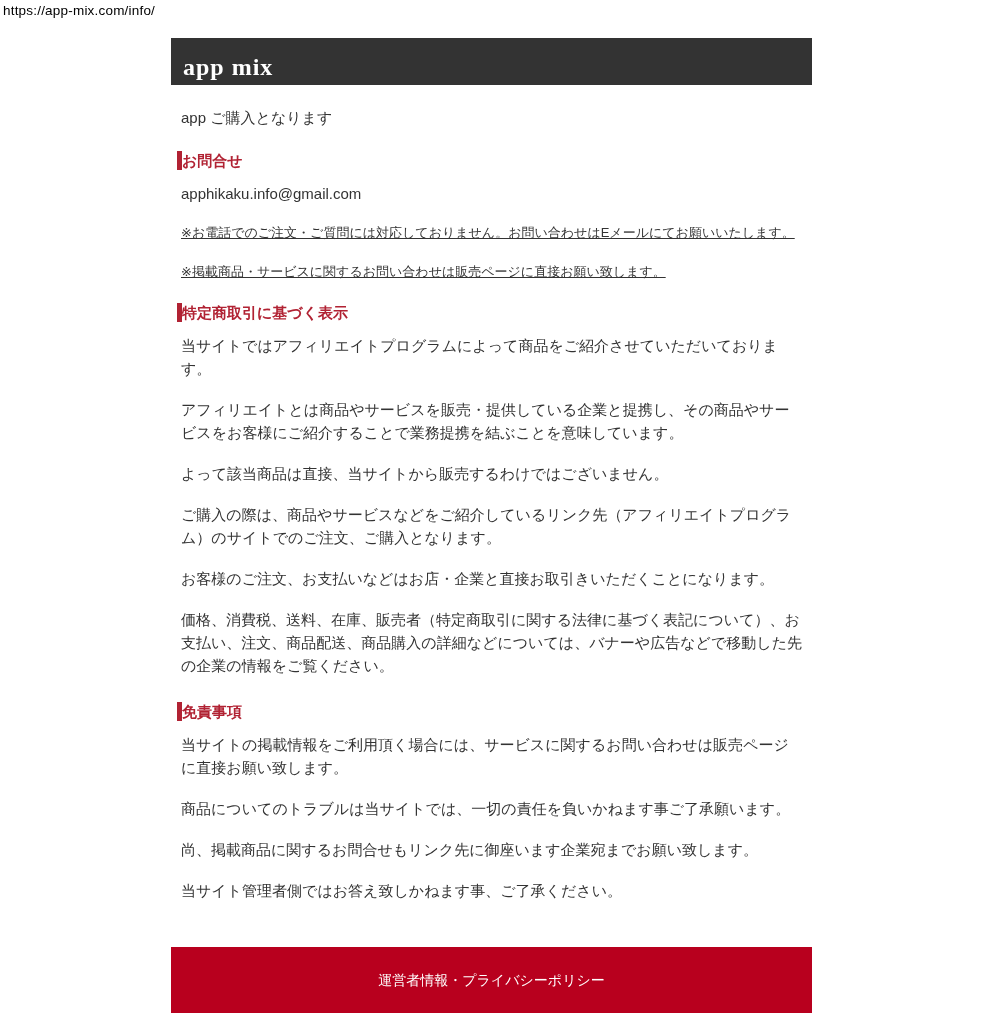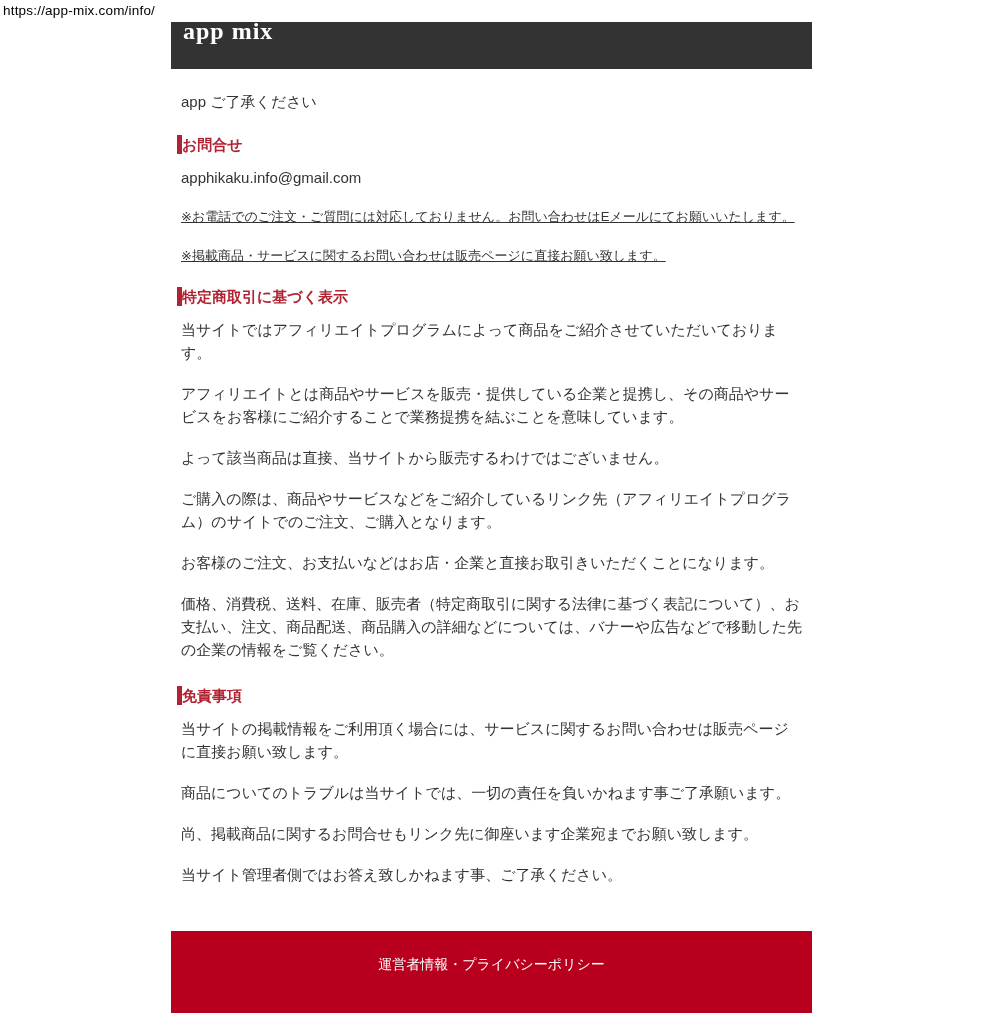--- a/index.html
+++ b/index.html
@@ -5,35 +5,35 @@
   * { box-sizing: border-box; }
   html, body {
     margin: 0; padding: 0;
     width: 983px; min-height: 1013px;
     background: #ffffff;
     font-family: "Liberation Sans", "DejaVu Sans", sans-serif;
     color: #333333;
   }
   .url-line {
     padding: 3px 0 0 3px;
-    height: 22px;
+    height: 38px;
     font-size: 13.5px;
     color: #000000;
     letter-spacing: 0.2px;
   }
   .page-column {
     width: 641px;
     margin: 0 auto;
   }
   .site-header {
     background: var(--header-bg, #333333);
     height: 47px;
     display: flex;
-    align-items: flex-end;
-    padding: 8px 12px;
+    align-items: flex-start;
+    padding: 0 12px;
   }
   .site-title {
     font-family: "Liberation Serif", "DejaVu Serif", serif;
     font-weight: bold;
     font-size: 24px;
     color: #ffffff;
     letter-spacing: 1px;
   }
   .content {
     padding: 0 10px;
@@ -98,21 +98,21 @@
 <div class="url-line">https://app-mix.com/info/</div>
 
 <div class="page-column">
 
   <header class="site-header">
     <h1 class="site-title">app mix</h1>
   </header>
 
   <div class="content">
 
-    <p class="office-name">app ご了承ください</p>
+    <p class="office-name">app ご購入となります</p>
 
     <section>
       <h2 class="section-heading">お問合せ</h2>
       <a class="email-line">apphikaku.info@gmail.com</a>
       <div class="notes">
 
           <p>※お電話でのご注文・ご質問には対応しておりません。お問い合わせはEメールにてお願いいたします。</p>
 
           <p>※掲載商品・サービスに関するお問い合わせは販売ページに直接お願い致します。</p>
         </div>

